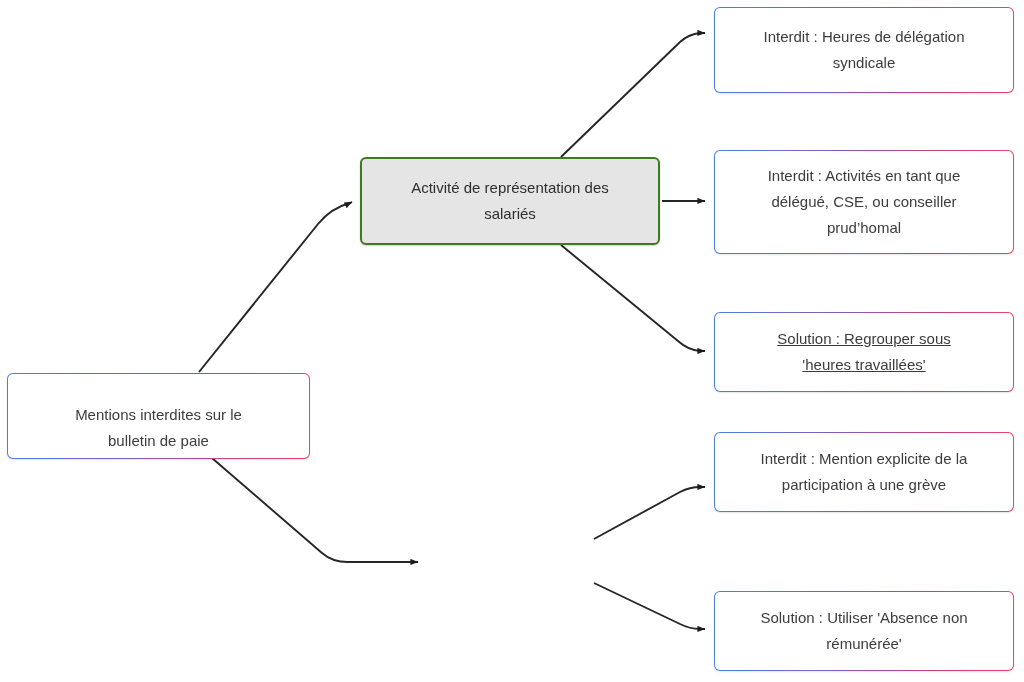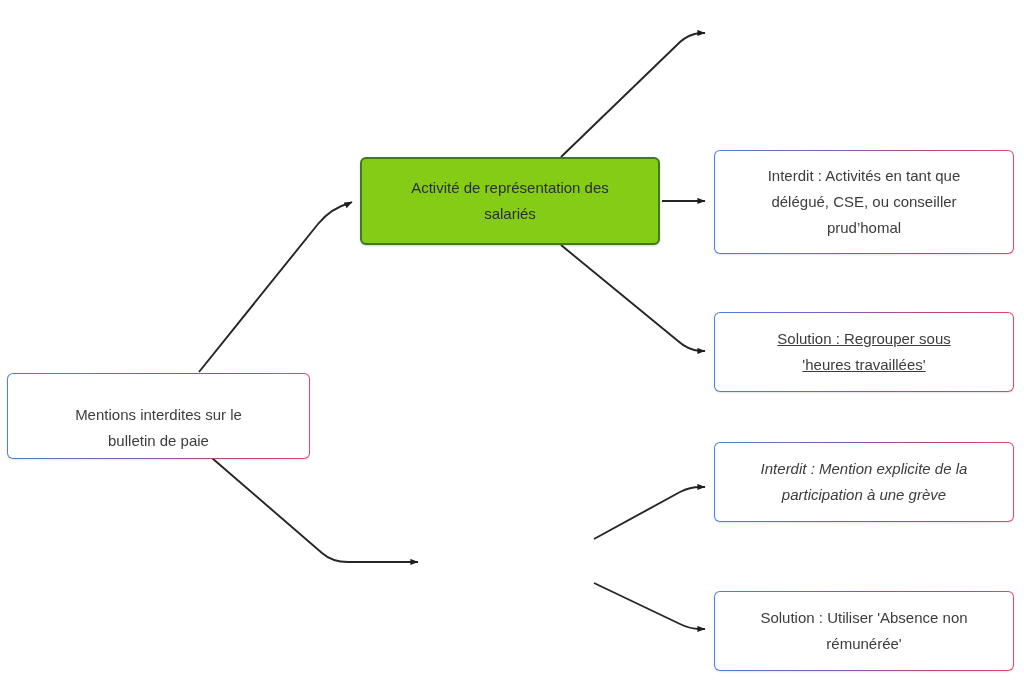--- a/index.html
+++ b/index.html
@@ -44,21 +44,21 @@
   
   .node-grad {
     border: none;
     background:
       linear-gradient(#ffffff, #ffffff) padding-box,
       linear-gradient(90deg, #4a7fe0 0%, #7b5fc4 38%, #c0417f 72%, #e8436a 100%) border-box;
     border: 1.6px solid transparent;
     box-shadow: 0 1px 2px rgba(0,0,0,0.10);
   }
   .node-green {
-    background: #84cc16;
+    background: #e5e5e5;
     border: 2.2px solid #3f7a20;
     color: #2e2e2e;
     box-shadow: 0 1px 2px rgba(0,0,0,0.18);
   }
   .node-orange {
     background: #f86a40;
     border: 2px solid #e2522c;
     color: #2e2e2e;
     box-shadow: 0 1px 2px rgba(0,0,0,0.18);
   }
@@ -98,33 +98,37 @@
     <span class="node-label">Mentions interdites sur le
 bulletin de paie</span>
   </div>
 
   <div class="node node-green" style="left:360px; top:157px; width:300px; height:88px;">
     <span class="node-label">Activité de représentation des
 salariés</span>
   </div>
 
 
+  <div class="node node-grad" style="left:714px; top:7px; width:300px; height:86px;">
+    <span class="node-label">Interdit : Heures de délégation
+syndicale</span>
+  </div>
 
   <div class="node node-grad" style="left:714px; top:150px; width:300px; height:104px;">
     <span class="node-label">Interdit : Activités en tant que
 délégué, CSE, ou conseiller
 prud’homal</span>
   </div>
 
   <div class="node node-grad" style="left:714px; top:312px; width:300px; height:80px;text-decoration:underline;">
     <span class="node-label">Solution : Regrouper sous
 'heures travaillées'</span>
   </div>
 
-  <div class="node node-grad" style="left:714px; top:442px; width:300px; height:80px;font-style:italic;">
+  <div class="node node-grad" style="left:714px; top:432px; width:300px; height:80px;">
     <span class="node-label">Interdit : Mention explicite de la
 participation à une grève</span>
   </div>
 
   <div class="node node-grad" style="left:714px; top:591px; width:300px; height:80px;">
     <span class="node-label">Solution : Utiliser 'Absence non
 rémunérée'</span>
   </div>
 
 </div>

